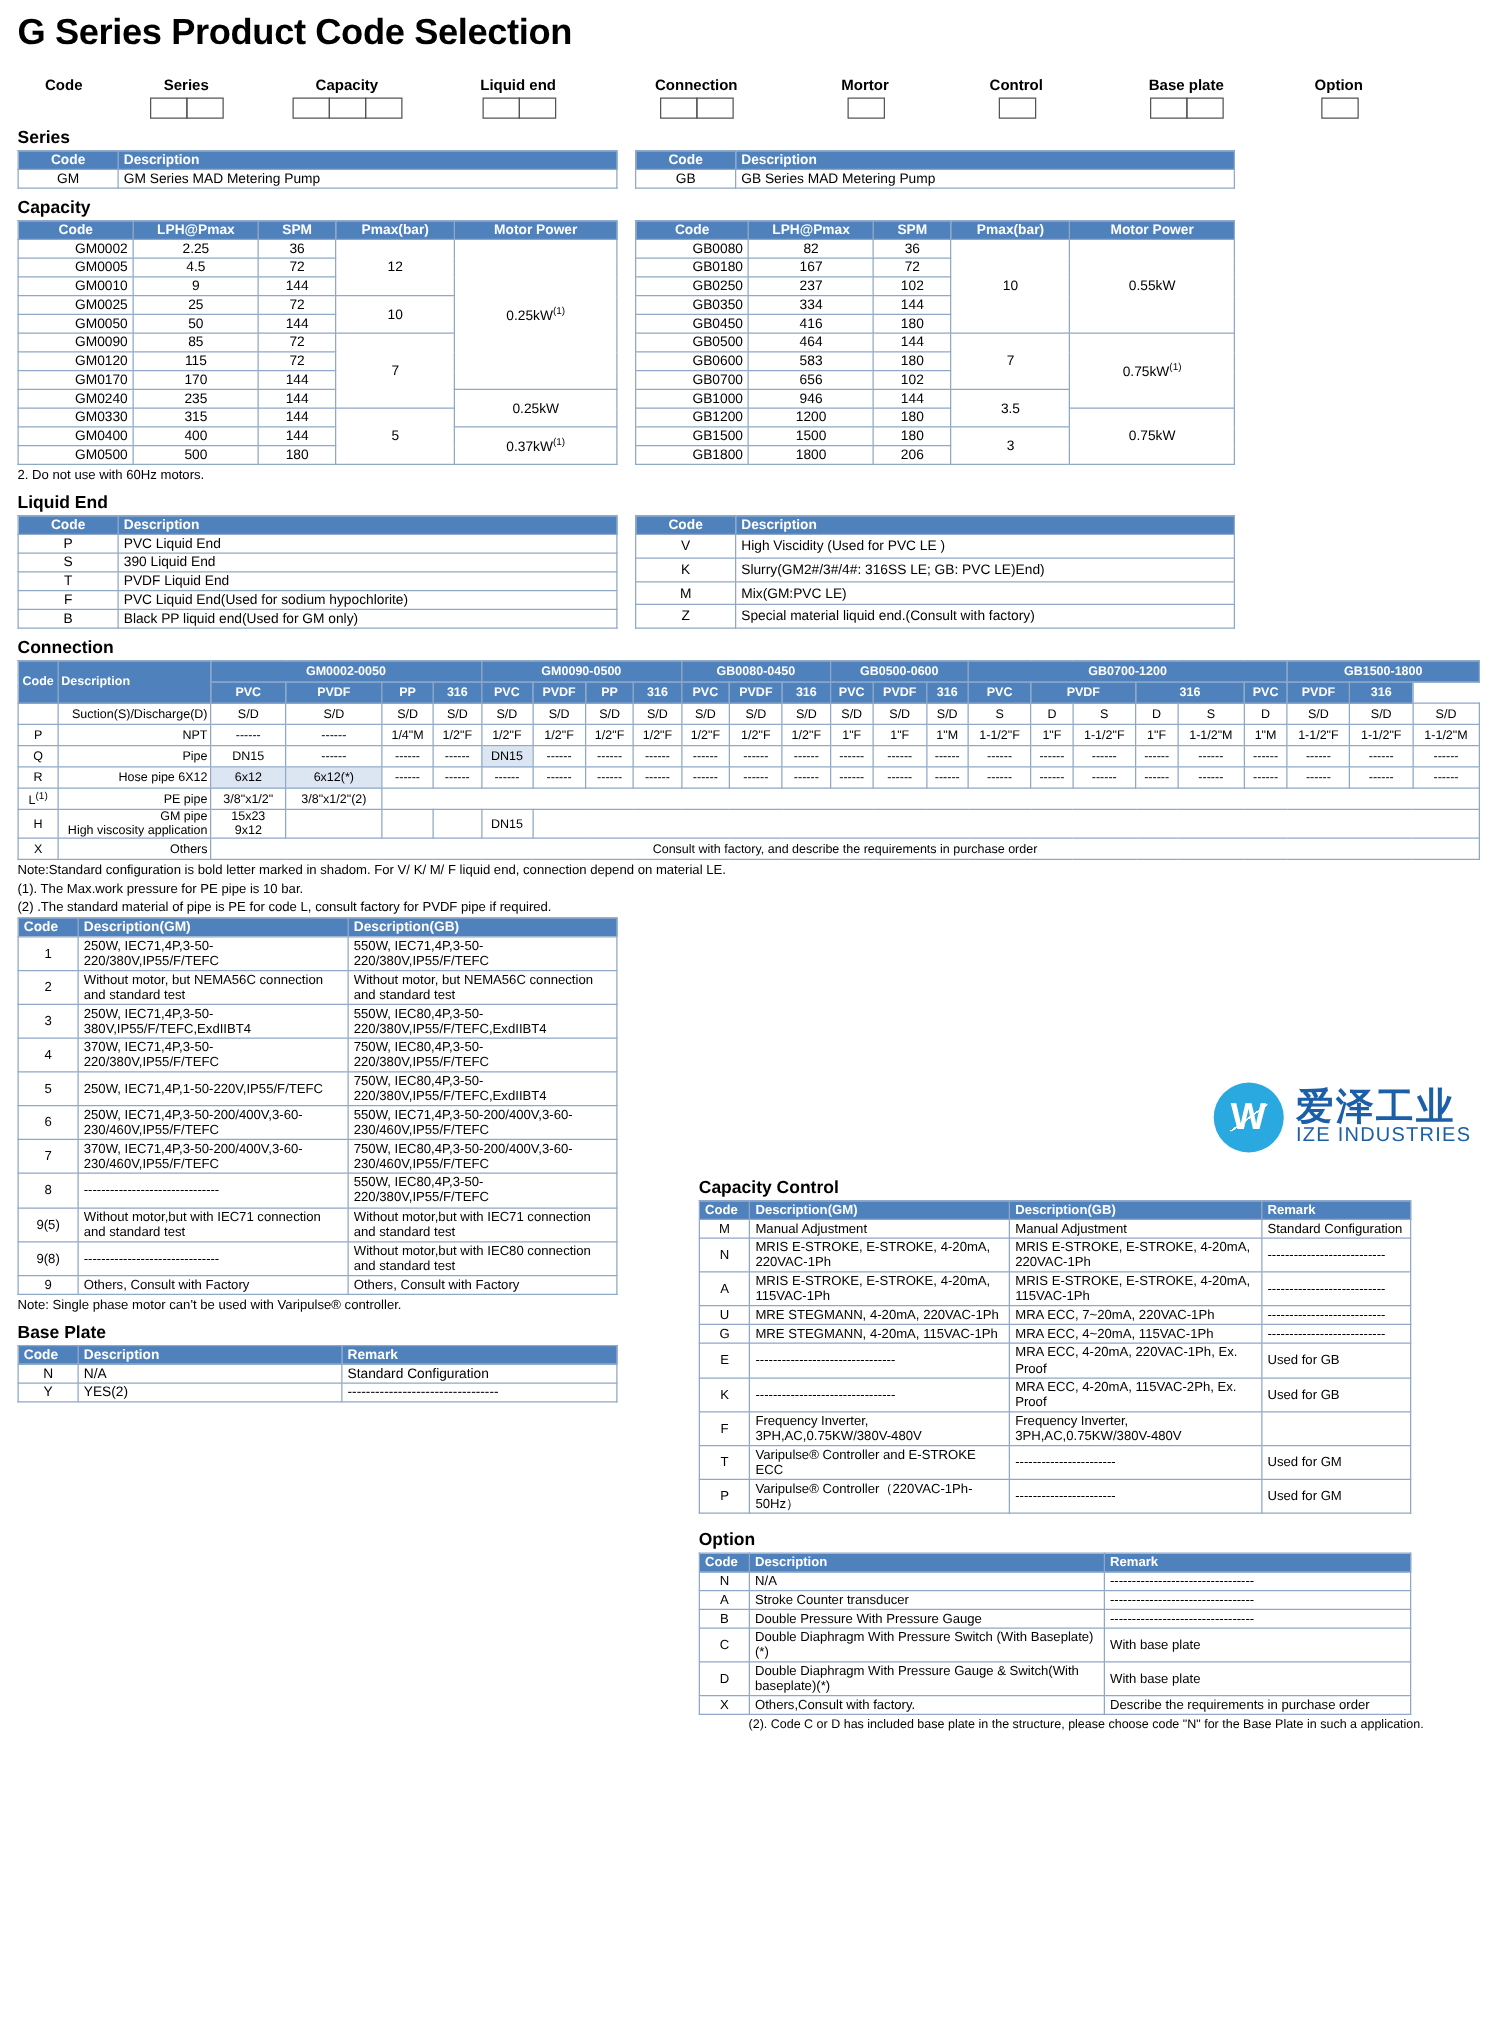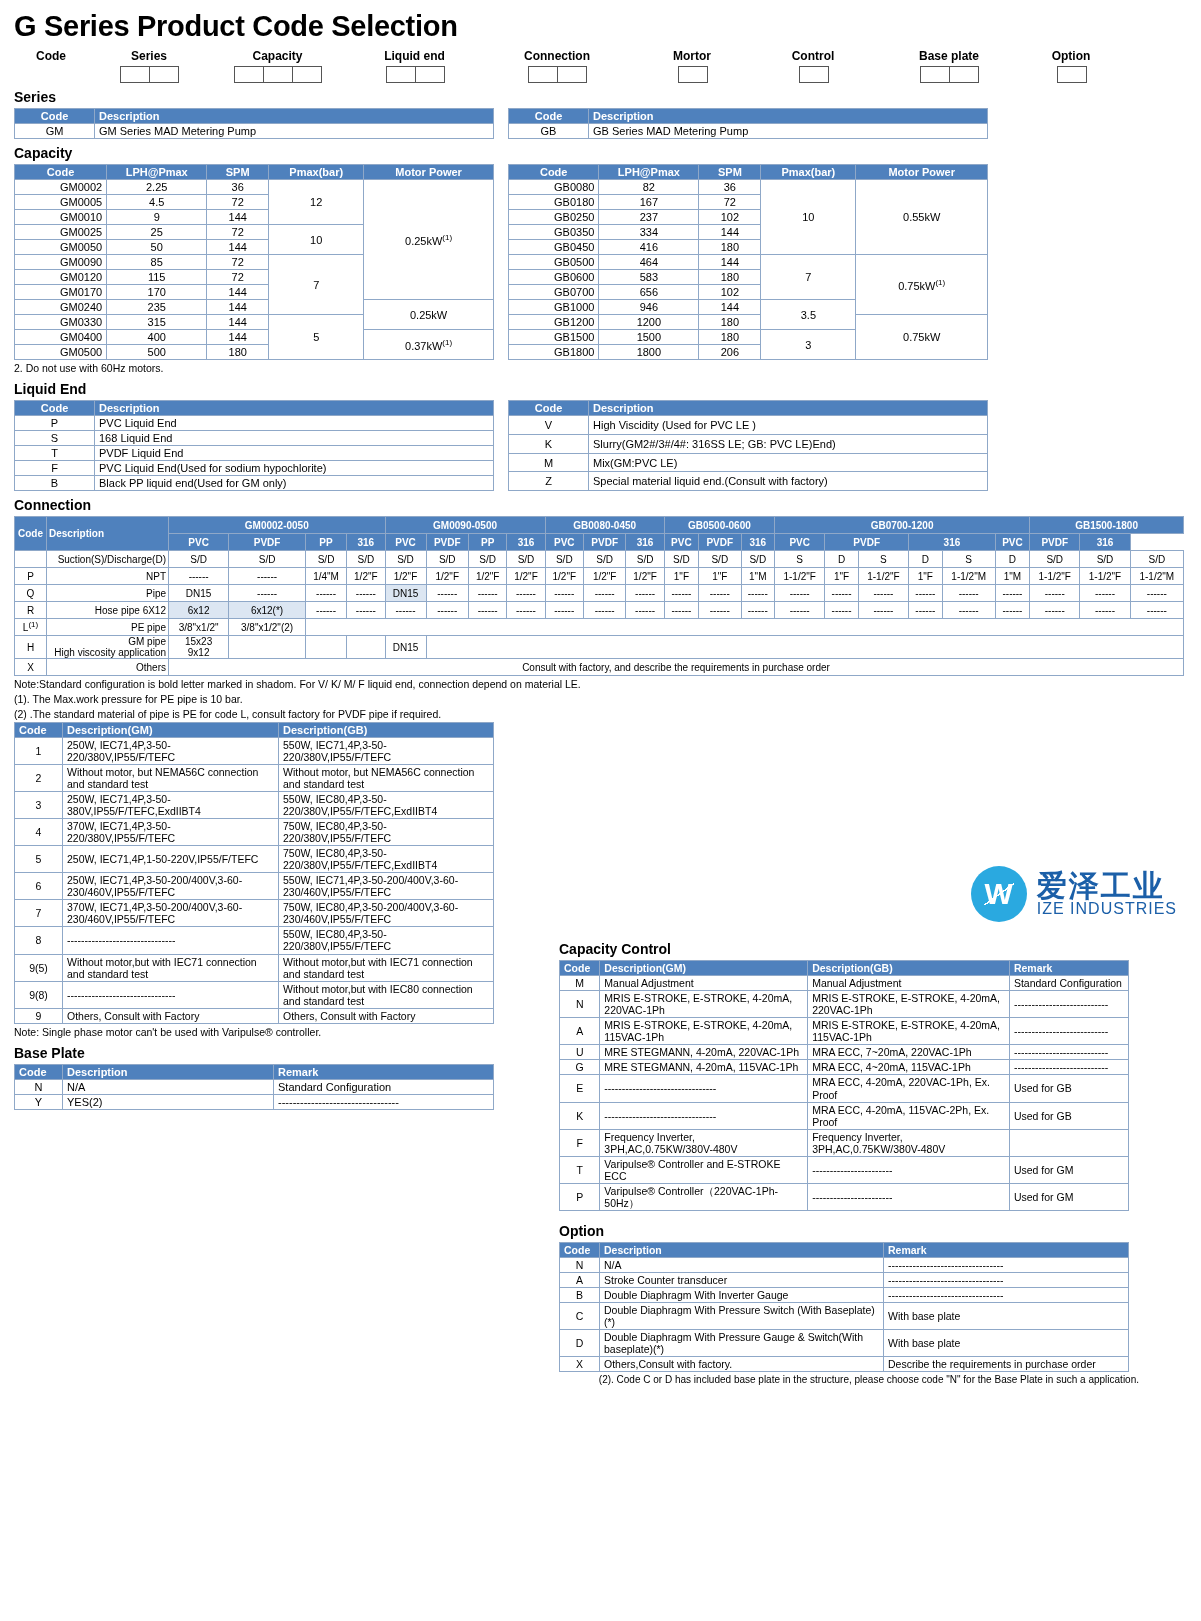--- a/index.html
+++ b/index.html
@@ -5,21 +5,21 @@
   * { box-sizing: border-box; }
   html, body { margin:0; padding:0; }
   body {
     width:1201px; height:1621px;
     font-family:"Liberation Sans", sans-serif;
     font-size:11px; color:#000; background:#fff;
     position:relative;
   }
   .page { position:relative; width:1201px; height:1621px; padding:8px 14px; }
   h1 {
-    font-size:29px; font-weight:bold; margin:2px 0 6px 0; letter-spacing:-0.3px;
+    font-size:29px; font-weight:bold; margin:2px 0 18px 0; letter-spacing:-0.3px;
   }
   .sec-title { font-size:14px; font-weight:bold; margin:6px 0 3px 0; }
   table { border-collapse:collapse; font-size:11px; }
   th, td { border:1px solid #8fa8c8; padding:1px 4px; vertical-align:middle; }
   thead th { background:#4f81bd; color:#fff; font-weight:bold; text-align:left; }
   .note { font-size:10.5px; margin:2px 0 0 0; line-height:1.25; }
 
   
   .codebar { display:flex; align-items:flex-start; margin:0 0 6px 0; }
   .cb-group { text-align:center; margin-right:2px; }
@@ -362,21 +362,21 @@
         <th>Description</th>
       </tr>
         </thead>
       <tbody>
         <tr>
             <td class="code">P</td>
             <td>PVC Liquid End</td>
           </tr>
         <tr>
             <td class="code">S</td>
-            <td>168 Liquid End</td>
+            <td>390 Liquid End</td>
           </tr>
         <tr>
             <td class="code">T</td>
             <td>PVDF Liquid End</td>
           </tr>
         <tr>
             <td class="code">F</td>
             <td>PVC Liquid End(Used for sodium hypochlorite)</td>
           </tr>
         <tr>
@@ -767,21 +767,21 @@
             <td>N/A</td>
             <td class="rem">---------------------------------</td>
           </tr>
         <tr>
             <td class="code">A</td>
             <td>Stroke Counter transducer</td>
             <td class="rem">---------------------------------</td>
           </tr>
         <tr>
             <td class="code">B</td>
-            <td>Double Diaphragm With Inverter Gauge</td>
+            <td>Double Pressure With Pressure Gauge</td>
             <td class="rem">---------------------------------</td>
           </tr>
         <tr>
             <td class="code">C</td>
             <td>Double Diaphragm With Pressure Switch (With Baseplate)(*)</td>
             <td class="rem">With base plate</td>
           </tr>
         <tr>
             <td class="code">D</td>
             <td>Double Diaphragm With Pressure Gauge &amp; Switch(With baseplate)(*)</td>

